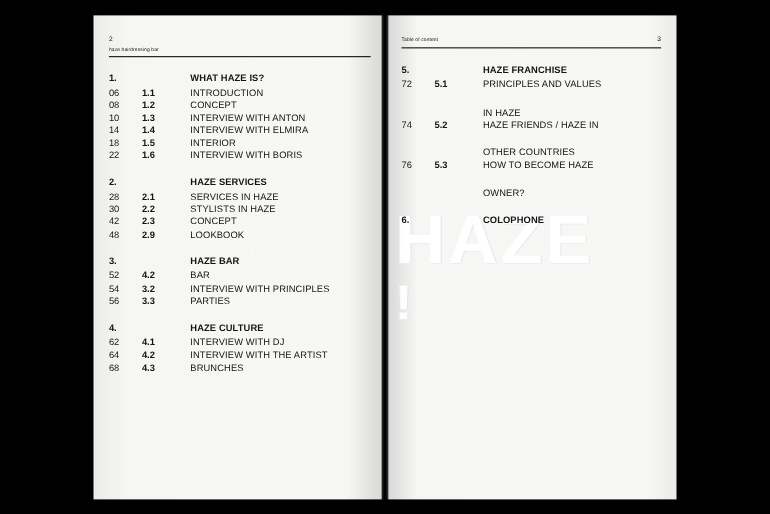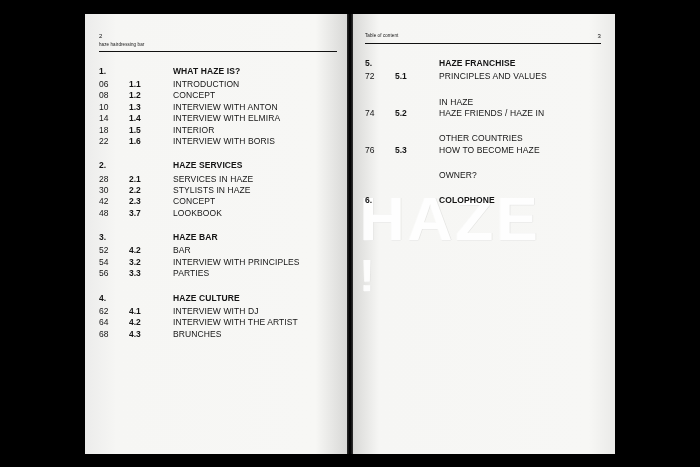--- a/index.html
+++ b/index.html
@@ -210,21 +210,21 @@
           <span class="col-num">2.2</span>
           <span class="col-title">STYLISTS IN HAZE</span>
         </div>
         <div class="row item">
           <span class="col-page">42</span>
           <span class="col-num">2.3</span>
           <span class="col-title">CONCEPT</span>
         </div>
         <div class="row item">
           <span class="col-page">48</span>
-          <span class="col-num">3.7</span>
+          <span class="col-num">2.9</span>
           <span class="col-title">LOOKBOOK</span>
         </div>
       </div>
 
       <div class="group">
         <div class="row chapter">
           <span class="col-page">3.</span>
           <span class="col-num"></span>
           <span class="col-title">HAZE BAR</span>
         </div>

